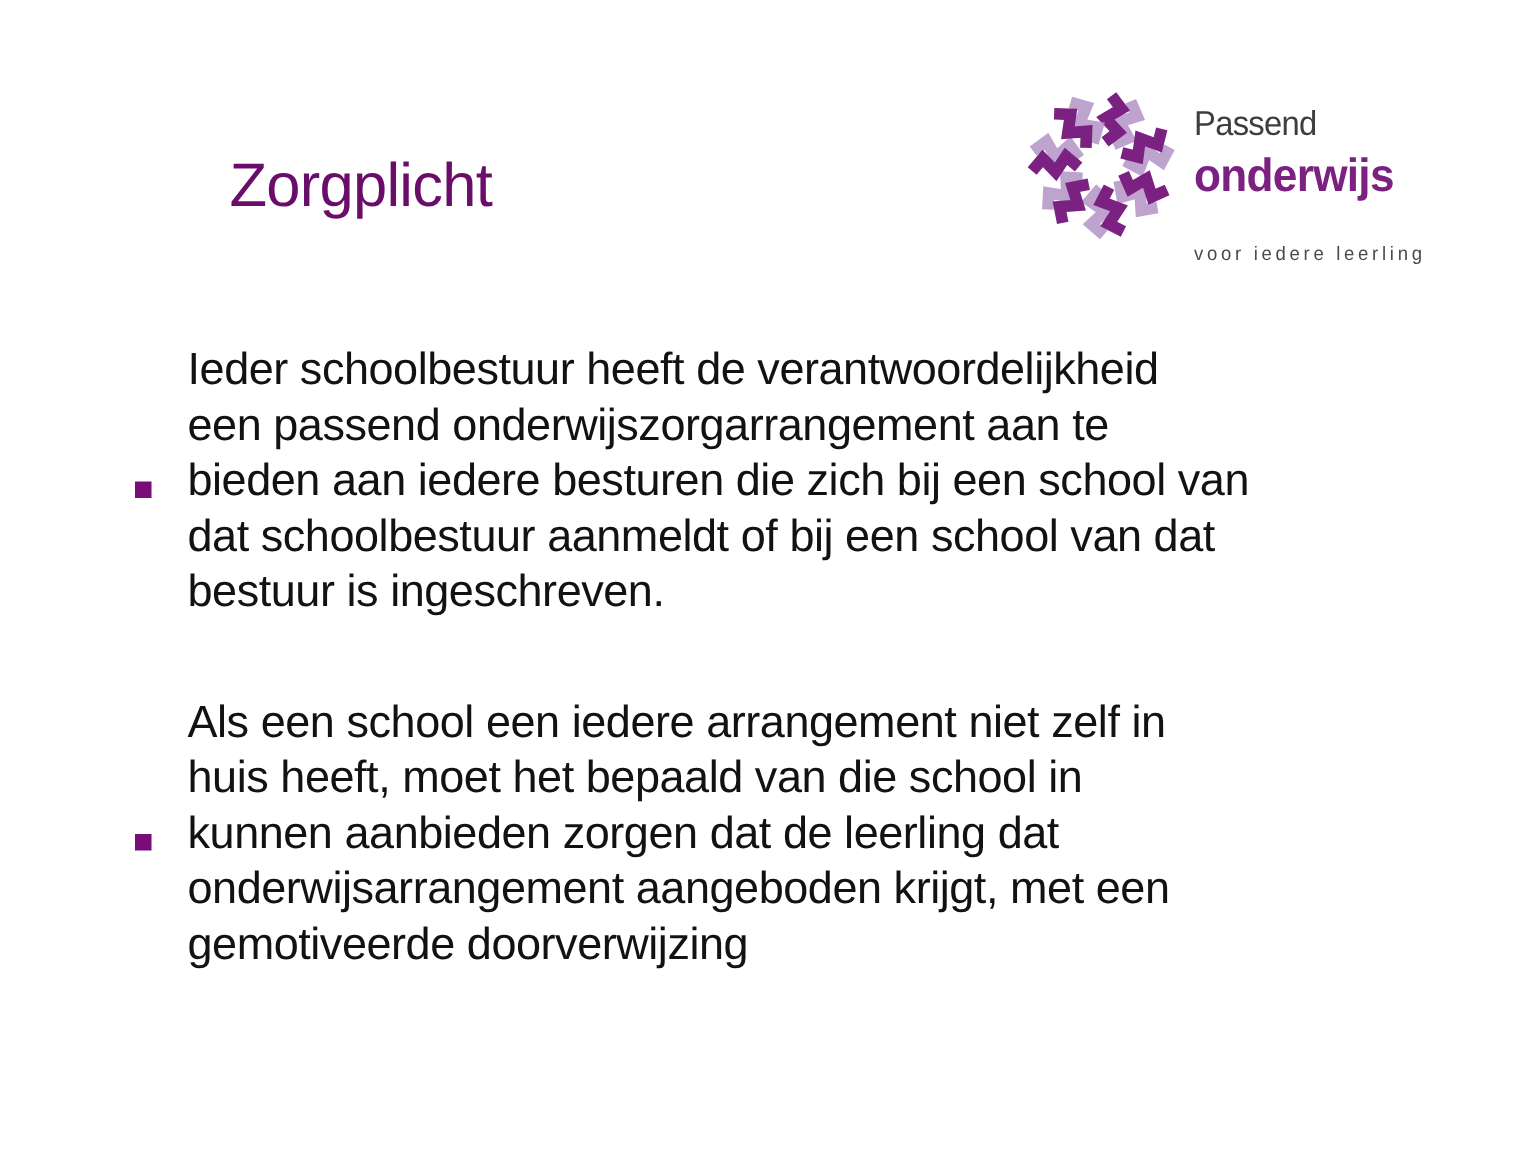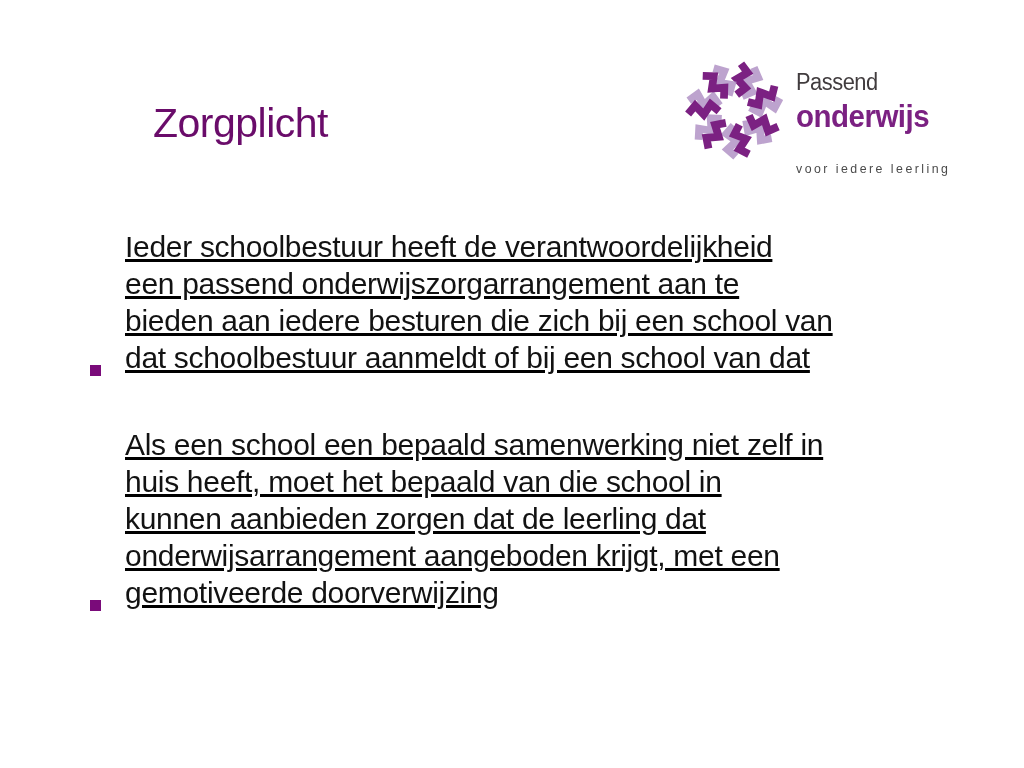--- a/index.html
+++ b/index.html
@@ -71,23 +71,22 @@
   }
   
   .content{
     position:absolute;
     left:90px;
     top:228px;
     right:40px;
   }
   .bullet-item{
     display:flex;
-    align-items:flex-end;
+    align-items:center;
     margin-bottom:50px;
-    text-decoration:underline;
   }
   .bullet-marker{
     flex:none;
     width:11px;
     height:11px;
     margin-top:12px;
     background:var(--bullet-marker);
   }
   .bullet-lines{
     margin-left:24px;
@@ -147,27 +146,28 @@
 
   <div class="content">
 
     <div class="bullet-item">
       <span class="bullet-marker"></span>
       <div class="bullet-lines">
         <div class="bullet-line">Ieder schoolbestuur heeft de verantwoordelijkheid</div>
         <div class="bullet-line">een passend onderwijszorgarrangement aan te</div>
         <div class="bullet-line">bieden aan iedere besturen die zich bij een school van</div>
         <div class="bullet-line">dat schoolbestuur aanmeldt of bij een school van dat</div>
+        <div class="bullet-line">bestuur is ingeschreven.</div>
       </div>
     </div>
 
     <div class="bullet-item">
       <span class="bullet-marker"></span>
       <div class="bullet-lines">
-        <div class="bullet-line">Als een school een bepaald samenwerking niet zelf in</div>
+        <div class="bullet-line">Als een school een iedere arrangement niet zelf in</div>
         <div class="bullet-line">huis heeft, moet het bepaald van die school in</div>
         <div class="bullet-line">kunnen aanbieden zorgen dat de leerling dat</div>
         <div class="bullet-line">onderwijsarrangement aangeboden krijgt, met een</div>
         <div class="bullet-line">gemotiveerde doorverwijzing</div>
       </div>
     </div>
 
   </div>
 </div>
 

